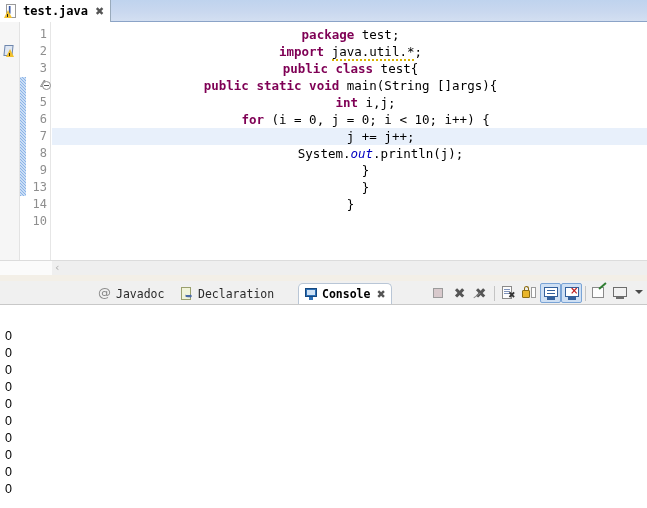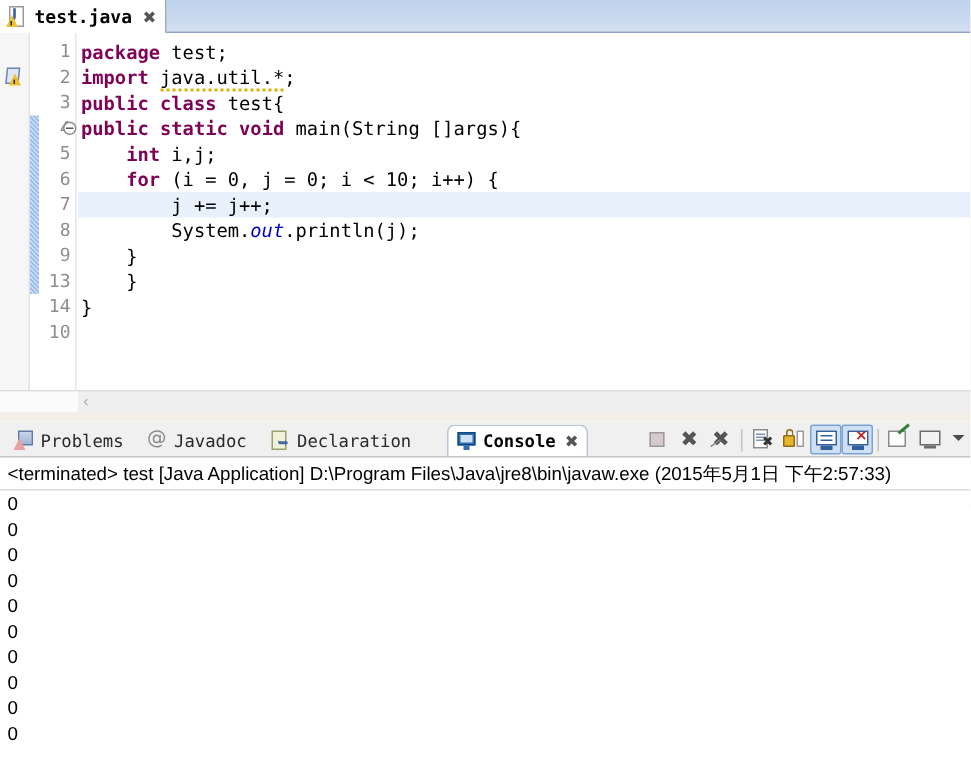--- a/index.html
+++ b/index.html
@@ -144,20 +144,21 @@
     position: absolute; left: 50px; top: 0;
     width: 1px; height: 238px;
     background: #e6e6e6;
   }
   #code-area {
     position: absolute; left: 52px; top: 0;
     right: 0; height: 224px;
     font-family: "DejaVu Sans Mono", monospace;
     font-size: 12.5px;
     white-space: pre;
+    text-align: center;
   }
   #code-area .cl {
     height: 17px;
     line-height: 17px;
     position: relative;
     padding-left: 2px;
   }
   #code-area .cl.current {
     background: #e8f0fb;
   }
@@ -578,27 +579,20 @@
     <div id="editor-hscroll">
       <div class="corner"></div>
       <span class="larrow">‹</span>
     </div>
     <div id="editor-bottom-edge"></div>
   </div>
 
   <div id="bottom-part">
 
     <div id="bottom-tabrow">
-        <div class="vtab inactive" style="left: 4px;">
-          <span class="ico ico-problems">
-            <span class="grid"></span>
-            <span class="tri"></span>
-          </span>
-          <span>Problems</span>
-        </div>
         <div class="vtab inactive" style="left: 93px;">
           <span class="ico ico-javadoc">
             <span class="at">@</span>
           </span>
           <span>Javadoc</span>
         </div>
         <div class="vtab inactive" style="left: 175px;">
           <span class="ico ico-decl">
             <span class="page"></span>
             <span class="arrow">➥</span>
@@ -653,21 +647,20 @@
       </span>
       <span class="tbtn i-disp">
         <span class="mon"></span>
           <span class="base"></span>
       </span>
       <span class="tbtn caret">
           <span class="i-caret"></span>
         </span>
     </div>
 
-    <div id="console-status">&lt;terminated&gt; test [Java Application] D:\Program Files\Java\jre8\bin\javaw.exe (2015年5月1日 下午2:57:33)</div>
 
     <div id="console-output">
         <div class="oline">0</div>
         <div class="oline">0</div>
         <div class="oline">0</div>
         <div class="oline">0</div>
         <div class="oline">0</div>
         <div class="oline">0</div>
         <div class="oline">0</div>
         <div class="oline">0</div>

